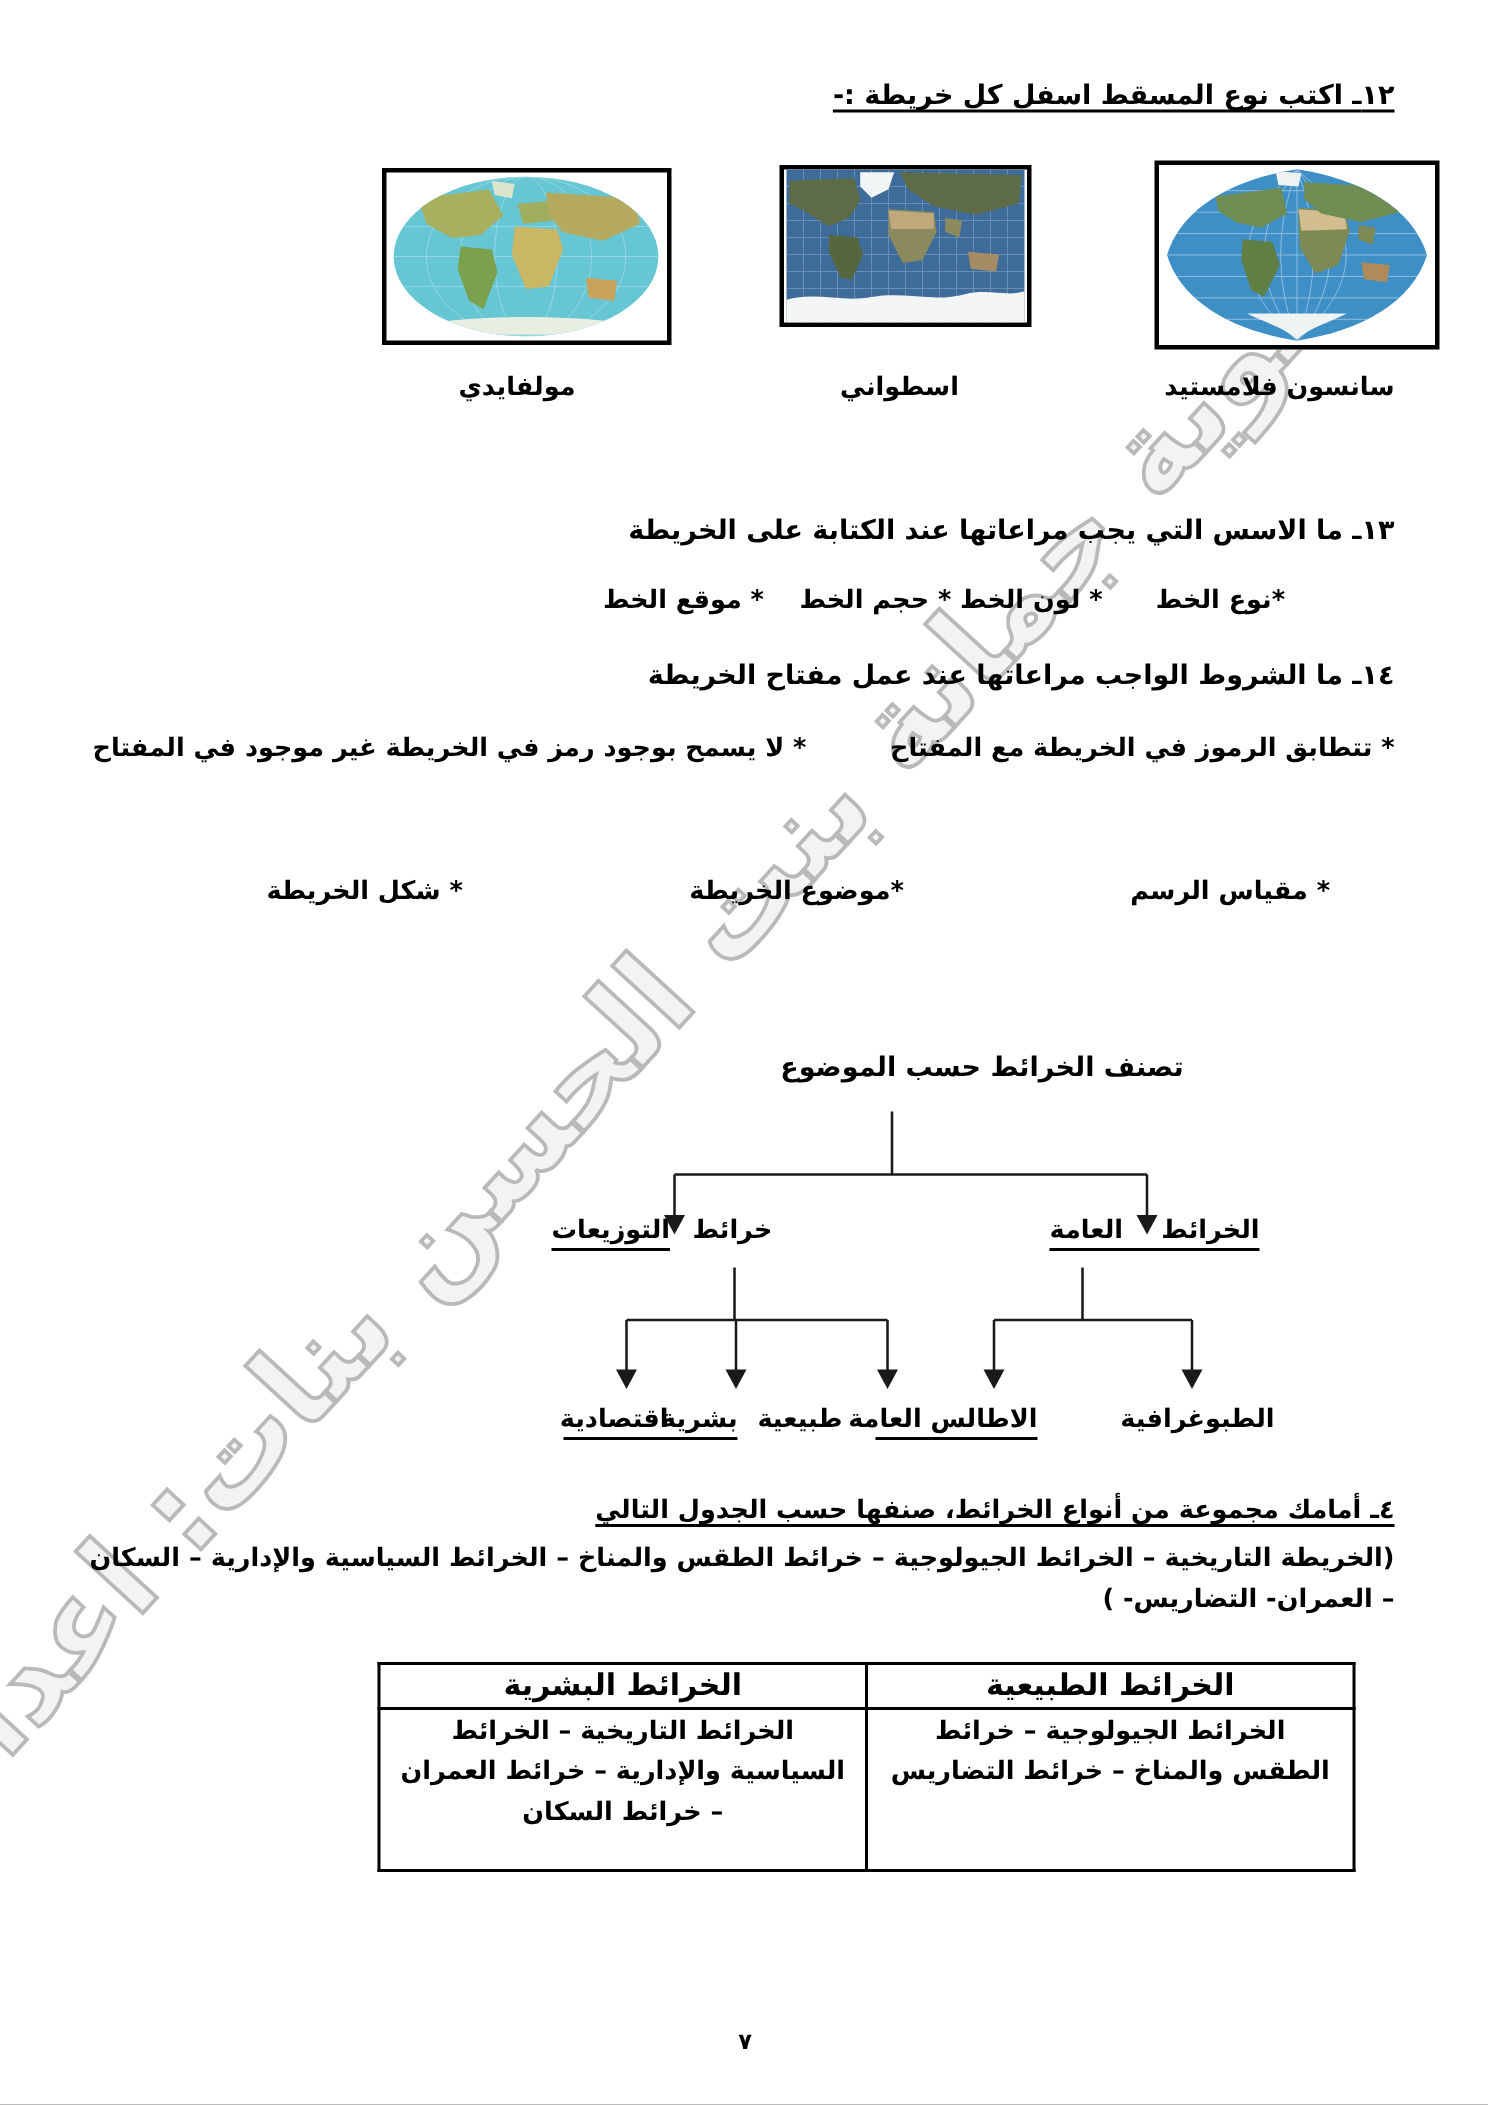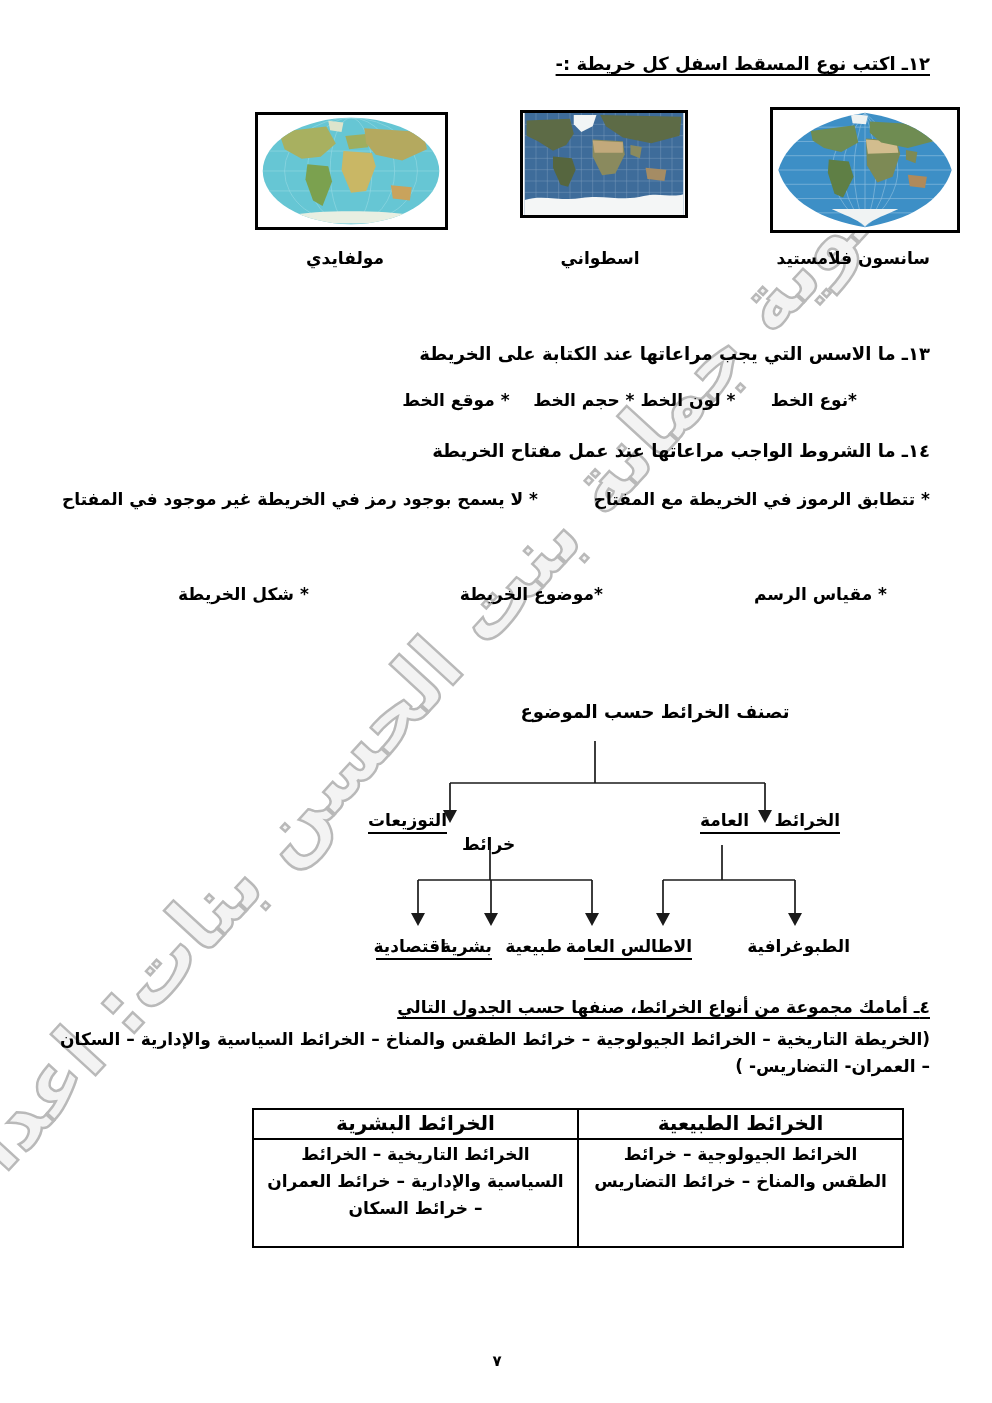--- a/index.html
+++ b/index.html
@@ -209,21 +209,21 @@
         <polygon points="585,178 599,178 592,191"></polygon>
         <polygon points="656,178 670,178 663,191"></polygon>
         <polygon points="788,178 802,178 795,191"></polygon>
       </g>
     </svg>
 
     <div class="branch uline" style="left:700px; top:810px; width:140px;">
       <span>الخرائط</span>
       <span>العامة</span>
     </div>
-    <div class="flow-text" style="left:462px; top:834px;">خرائط</div>
+    <div class="flow-text" style="left:462px; top:810px;">خرائط</div>
     <div class="flow-text uline" style="left:368px; top:810px;">التوزيعات</div>
 
     <div class="leaf" style="left:756px; top:936px; width:94px;">الطبوغرافية</div>
     <div class="leaf uline" style="left:584px; top:936px; width:108px;">الاطالس العامة</div>
     <div class="leaf" style="left:506px; top:936px; width:56px;">طبيعية</div>
     <div class="leaf uline" style="left:442px; top:936px; width:50px;">بشرية</div>
     <div class="leaf uline" style="left:376px; top:936px; width:70px;">اقتصادية</div>
 
     <div class="q-title u" style="right:62px; top:997px; font-size:17px;">٤ـ أمامك مجموعة من أنواع الخرائط، صنفها حسب الجدول التالي</div>
     <div class="items-par">(الخريطة التاريخية – الخرائط الجيولوجية – خرائط الطقس والمناخ – الخرائط السياسية والإدارية – السكان – العمران- التضاريس- )</div>

